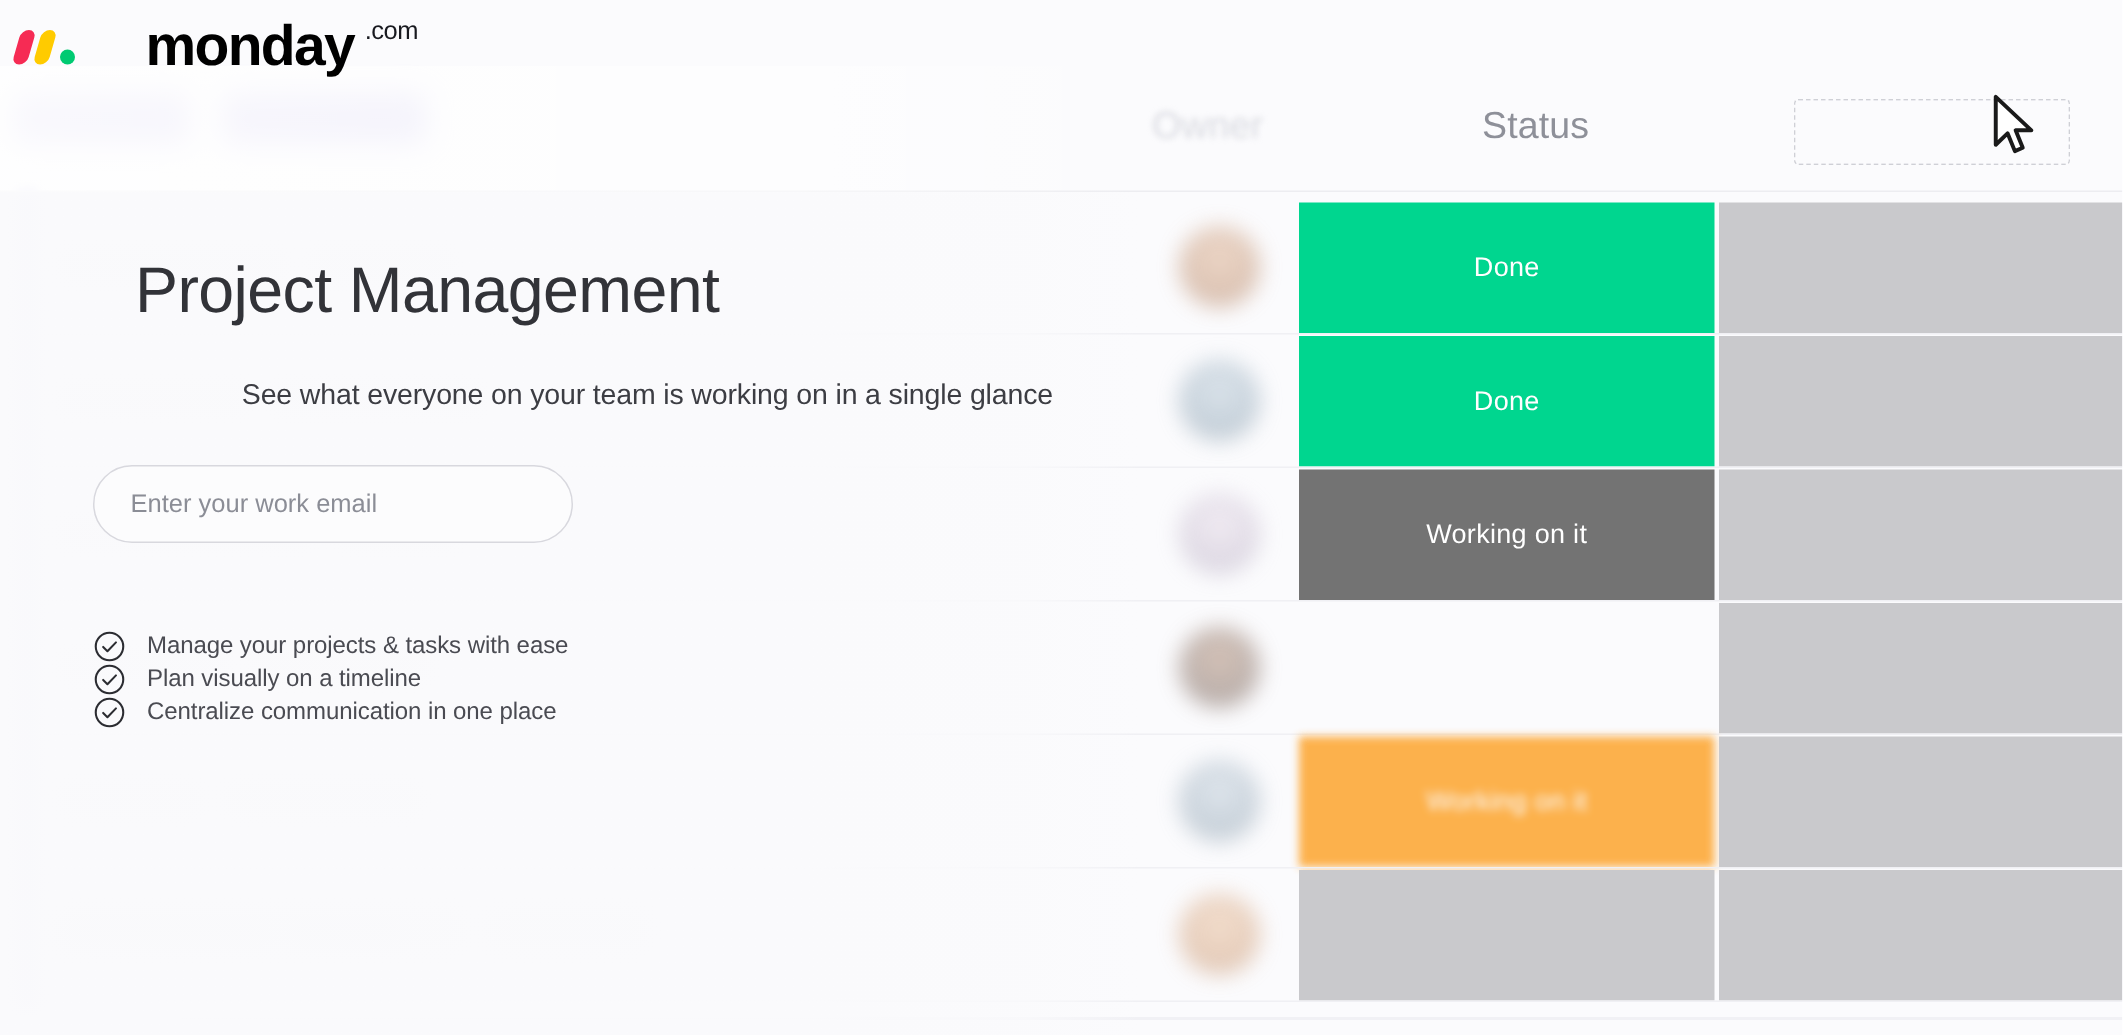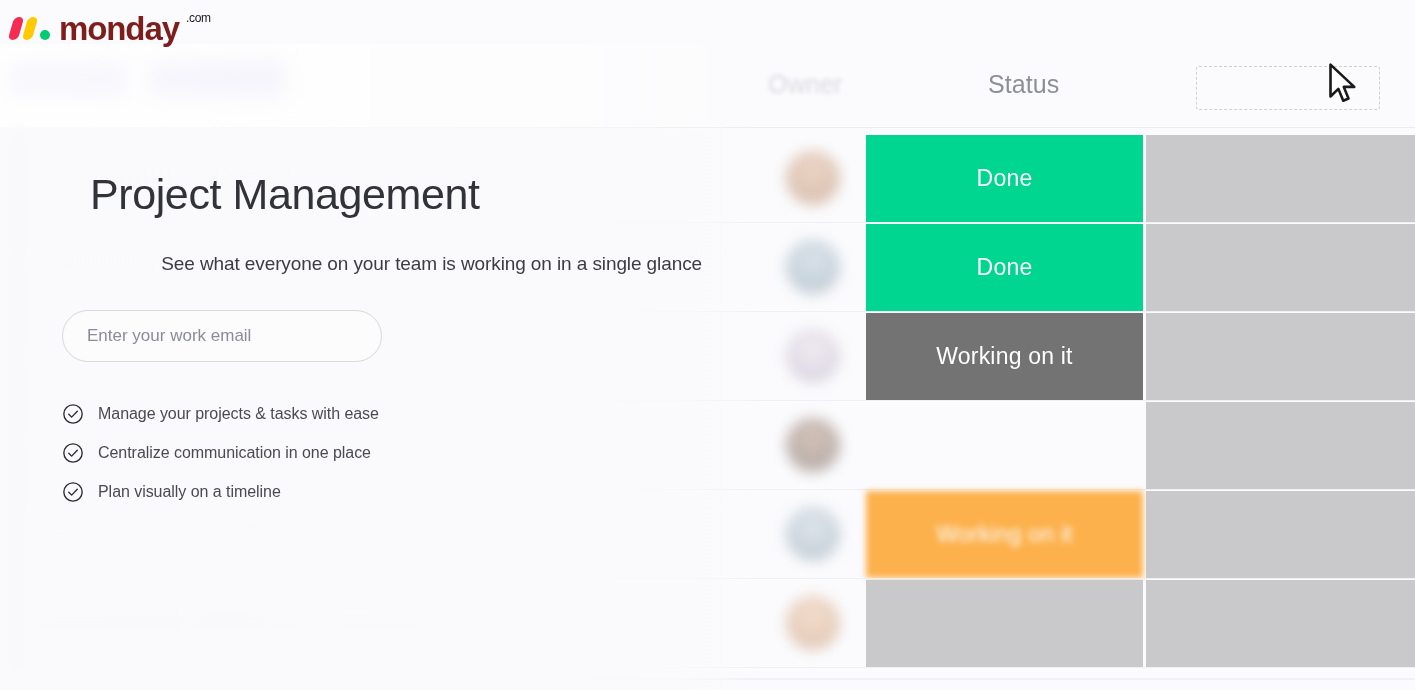--- a/index.html
+++ b/index.html
@@ -152,21 +152,21 @@
   .status-cell {
     position: absolute;
     left: 866px;
     top: 1px;
     width: 277px;
     height: 87px;
     display: flex;
     align-items: center;
     justify-content: center;
     color: #ffffff;
-    font-size: 23px;
+    font-size: 18px;
     letter-spacing: .2px;
     text-shadow: 0 0 1px rgba(0,0,0,.05);
   }
   .status-cell.blurred { filter: blur(3px); opacity: .92; }
 
   
   .gray-cell {
     position: absolute;
     left: 1146px;
     top: 1px;
@@ -253,28 +253,29 @@
   .logo-mark .dot {
     position: absolute;
     left: 30px;
     top: 15px;
     width: 10px;
     height: 10px;
     border-radius: 50%;
     background: #00ca72;
   }
   .logo-word {
-    font-size: 33px;
+    font-size: 38px;
     font-weight: bold;
-    color: #7f1d1d;
+    color: #000000;
     letter-spacing: -1.1px;
     line-height: 1;
+    margin-left: 38px;
   }
   .logo-tld {
-    font-size: 12px;
+    font-size: 17px;
     color: #18191f;
     letter-spacing: -.3px;
     align-self: flex-end;
     margin: 0 0 20px -2px;
   }
 
   
   .hero {
     position: absolute;
     left: 62px;
@@ -329,24 +330,23 @@
     border-radius: 26px;
     background: #fb0a66;
     color: #ffffff;
     font-family: "Liberation Sans", sans-serif;
     font-size: 17px;
     cursor: pointer;
     letter-spacing: -.1px;
   }
 
   .bullets {
-    margin-top: 41px;
+    margin-top: 58px;
     display: flex;
     flex-direction: column;
-    gap: 17px;
     text-align: center;
   }
   .bullet {
     display: flex;
     align-items: center;
     gap: 14px;
   }
   .bullet .tick {
     width: 22px;
     height: 22px;
@@ -511,31 +511,31 @@
         <span class="txt">Manage your projects &amp; tasks with ease</span>
       </div>
 
       <div class="bullet">
         <span class="tick">
           <svg viewBox="0 0 24 24" width="22" height="22">
             <circle cx="12" cy="12" r="10" fill="none" stroke="#2b2c31" stroke-width="1.5"></circle>
             <path d="M7.4 12.3l3.1 3.1 6.2-6.4" fill="none" stroke="#2b2c31" stroke-width="1.5" stroke-linecap="round" stroke-linejoin="round"></path>
           </svg>
         </span>
-        <span class="txt">Centralize communication in one place</span>
+        <span class="txt">Plan visually on a timeline</span>
       </div>
 
       <div class="bullet">
         <span class="tick">
           <svg viewBox="0 0 24 24" width="22" height="22">
             <circle cx="12" cy="12" r="10" fill="none" stroke="#2b2c31" stroke-width="1.5"></circle>
             <path d="M7.4 12.3l3.1 3.1 6.2-6.4" fill="none" stroke="#2b2c31" stroke-width="1.5" stroke-linecap="round" stroke-linejoin="round"></path>
           </svg>
         </span>
-        <span class="txt">Plan visually on a timeline</span>
+        <span class="txt">Centralize communication in one place</span>
       </div>
     </div>
   </div>
 
   <span class="cursor">
     <svg viewBox="0 0 24 34" width="30" height="44">
       <path d="M2 1.5 L2 27 L8.3 20.9 L12.2 30.4 L16.4 28.6 L12.6 19.3 L21 19.3 Z" fill="#ffffff" stroke="#1a1a1a" stroke-width="2.1" stroke-linejoin="round"></path>
     </svg>
   </span>
 

